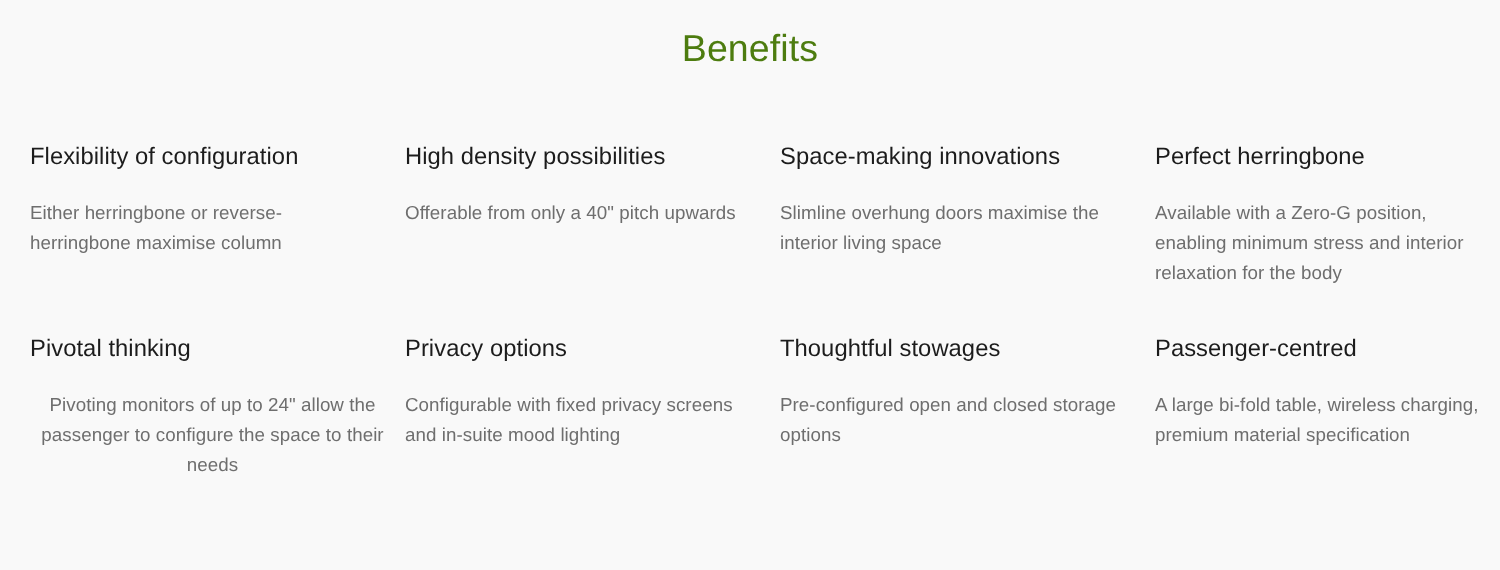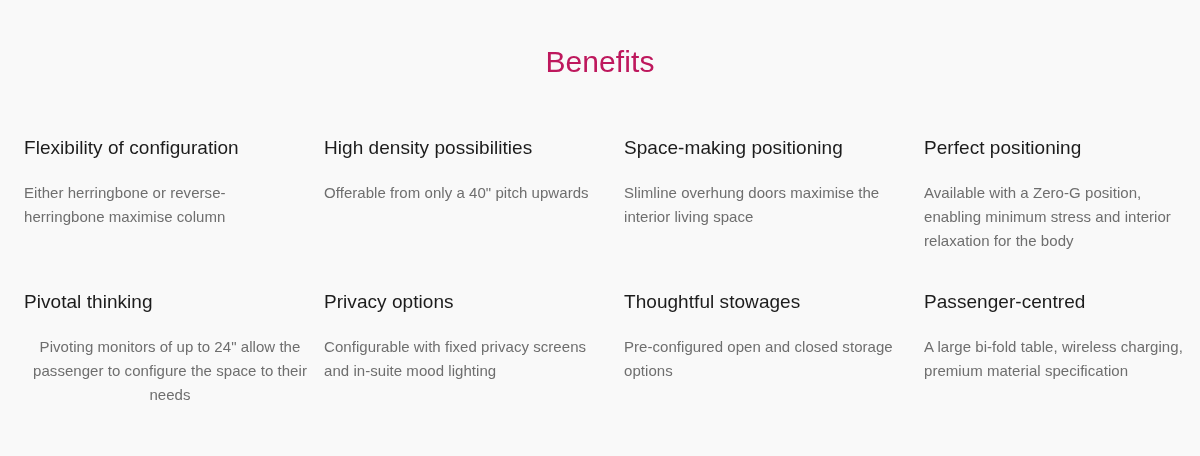--- a/index.html
+++ b/index.html
@@ -16,28 +16,28 @@
   }
 
   .page {
     position: relative;
     width: 1200px;
     height: 456px;
     box-sizing: border-box;
   }
 
   .section-title {
-    margin: 12px;
-    padding-top: 32px;
+    margin: 0;
+    padding-top: 22px;
     text-align: center;
     font-size: 30px;
     font-weight: 400;
     line-height: 36px;
     letter-spacing: 0.1px;
-    color: #be185d;
+    color: #4d7c0f;
   }
 
   .benefits-grid {
     display: grid;
     grid-template-columns: repeat(4, 300px);
     grid-auto-rows: auto;
     row-gap: 36px;
     padding: 0 0 0 24px;
     margin-top: 55px;
     box-sizing: border-box;
@@ -88,26 +88,26 @@
       <h2 class="benefit-heading">Flexibility of configuration</h2>
       <p class="benefit-body">Either herringbone or reverse-herringbone maximise column</p>
     </div>
 
     <div class="benefit-card">
       <h2 class="benefit-heading">High density possibilities</h2>
       <p class="benefit-body">Offerable from only a 40" pitch upwards</p>
     </div>
 
     <div class="benefit-card">
-      <h2 class="benefit-heading">Space-making positioning</h2>
+      <h2 class="benefit-heading">Space-making innovations</h2>
       <p class="benefit-body">Slimline overhung doors maximise the interior living space</p>
     </div>
 
     <div class="benefit-card">
-      <h2 class="benefit-heading">Perfect positioning</h2>
+      <h2 class="benefit-heading">Perfect herringbone</h2>
       <p class="benefit-body">Available with a Zero-G position, enabling minimum stress and interior relaxation for the body</p>
     </div>
 
     <div class="benefit-card wide-body">
       <h2 class="benefit-heading">Pivotal thinking</h2>
       <p class="benefit-body">Pivoting monitors of up to 24" allow the passenger to configure the space to their needs</p>
     </div>
 
     <div class="benefit-card">
       <h2 class="benefit-heading">Privacy options</h2>

